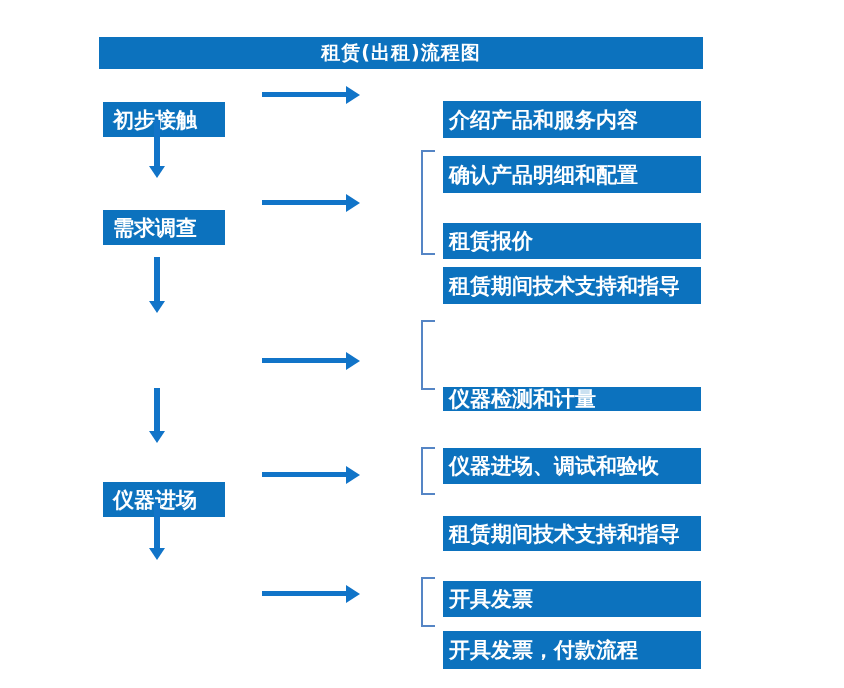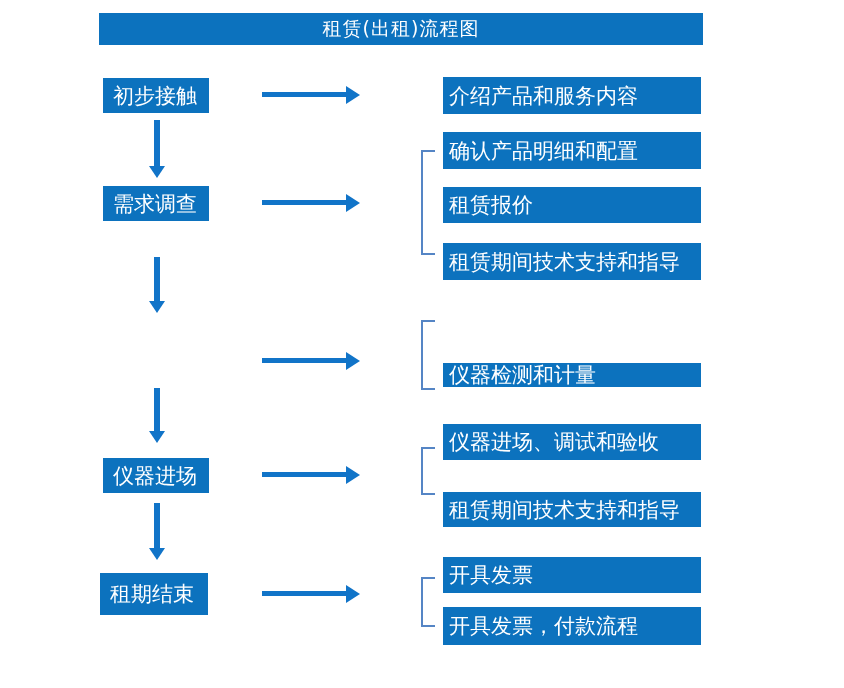--- a/index.html
+++ b/index.html
@@ -8,33 +8,34 @@
     width: 844px;
     height: 688px;
     background: var(--bg, #ffffff);
     font-family: "DejaVu Sans", "Liberation Sans", sans-serif;
     overflow: hidden;
   }
   .bluebox {
     position: absolute;
     background: var(--box-blue, #0C72BE);
     color: #ffffff;
-    font-weight: normal;
+    font-weight: bold;
     display: flex;
     align-items: center;
     box-sizing: border-box;
+    margin-top: 24px;
   }
   .titlebar {
     left: 99px; top: 13px; width: 604px; height: 32px;
     justify-content: center;
     font-size: 19px;
     letter-spacing: 1px;
   }
   .stepbox {
-    left: 103px; width: 106px; height: 35px;
+    left: 103px; width: 122px; height: 35px;
     padding-left: 10px;
     font-size: 21px;
   }
   .outbox {
     left: 443px; width: 258px;
     padding-left: 6px;
     font-size: 21px;
   }
   
   .harrow { position: absolute; left: 262px; width: 98px; height: 18px; }
@@ -74,21 +75,20 @@
 </head>
 <body>
 
 <div id="canvas" style="--box-blue: #0C72BE; --arrow-blue: #1174C8; --bracket-blue: #5585C5; --bg: #FFFFFF;">
 
   <div class="bluebox titlebar">租赁(出租)流程图</div>
 
   <div class="bluebox stepbox" style="top:78px">初步接触</div>
   <div class="bluebox stepbox" style="top:186px">需求调查</div>
   <div class="bluebox stepbox" style="top:458px">仪器进场</div>
-  <div class="bluebox stepbox" style="top:573px; left:100px; width:108px; height:42px">租期结束</div>
 
   <div class="varrow" style="top:120px; height:58px">
       <div class="shaft"></div>
       <div class="head"></div>
     </div>
   <div class="varrow" style="top:257px; height:56px">
       <div class="shaft"></div>
       <div class="head"></div>
     </div>
   <div class="varrow" style="top:388px; height:55px">
@@ -122,21 +122,21 @@
     </div>
 
   <div class="bracket" style="top:150px; height:105px"></div>
   <div class="bracket" style="top:320px; height:70px"></div>
   <div class="bracket" style="top:447px; height:48px"></div>
   <div class="bracket" style="top:577px; height:50px"></div>
 
   <div class="bluebox outbox" style="top:77px;  height:37px">介绍产品和服务内容</div>
 
   <div class="bluebox outbox" style="top:132px; height:37px">确认产品明细和配置</div>
-  <div class="bluebox outbox" style="top:187px; height:36px">租赁报价</div>
+  <div class="bluebox outbox" style="top:199px; height:36px">租赁报价</div>
   <div class="bluebox outbox" style="top:243px; height:37px">租赁期间技术支持和指导</div>
 
   <div class="bluebox outbox" style="top:363px; height:24px">仪器检测和计量</div>
 
   <div class="bluebox outbox" style="top:424px; height:36px">仪器进场、调试和验收</div>
   <div class="bluebox outbox" style="top:492px; height:35px">租赁期间技术支持和指导</div>
 
   <div class="bluebox outbox" style="top:557px; height:36px">开具发票</div>
   <div class="bluebox outbox" style="top:607px; height:38px">开具发票，付款流程</div>
 

